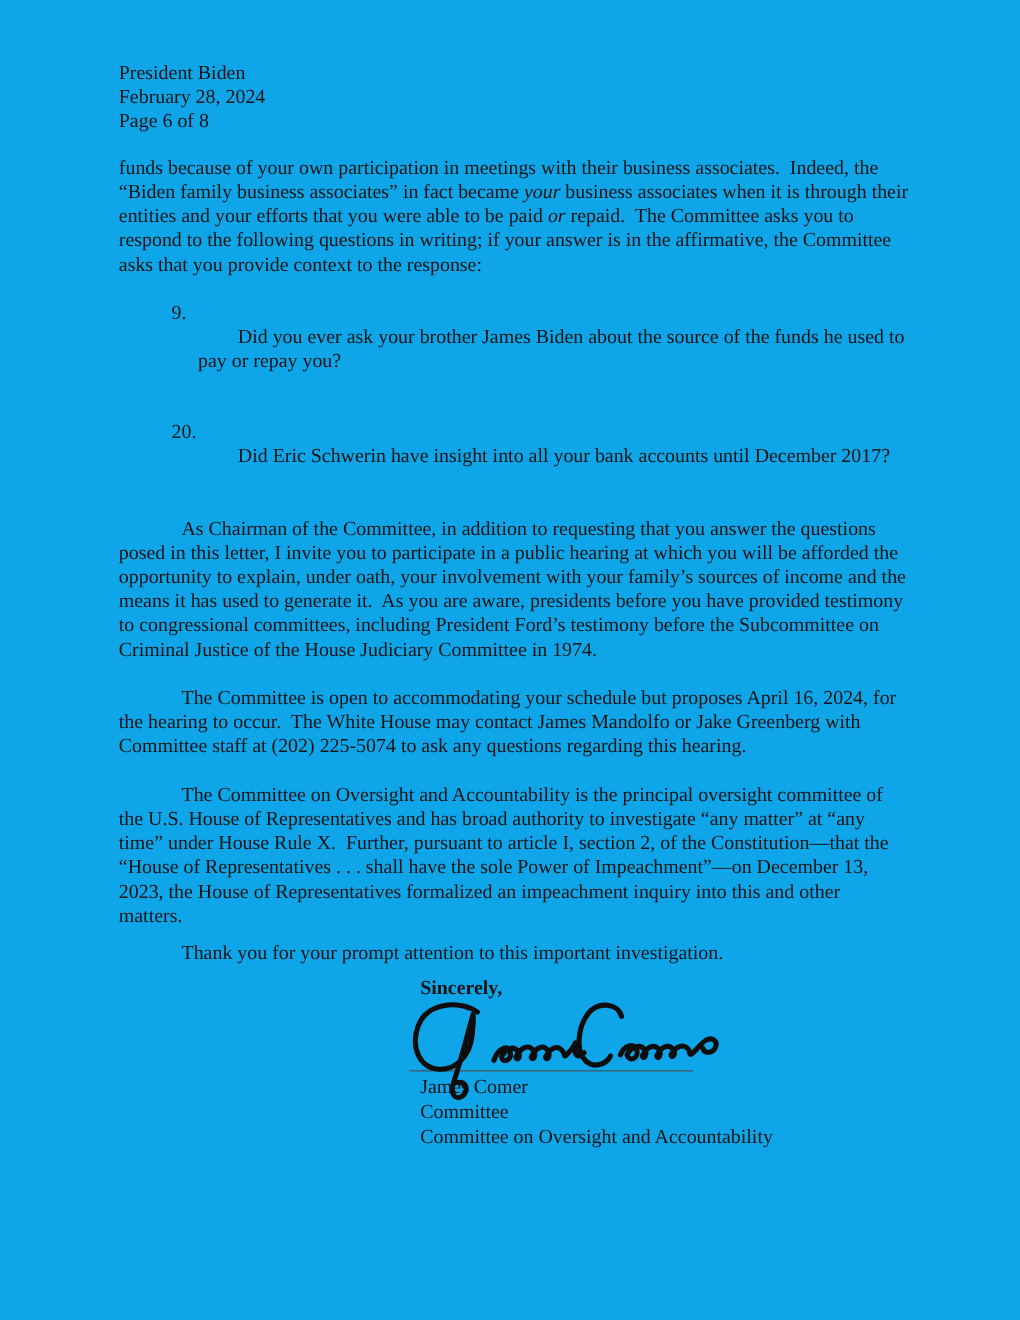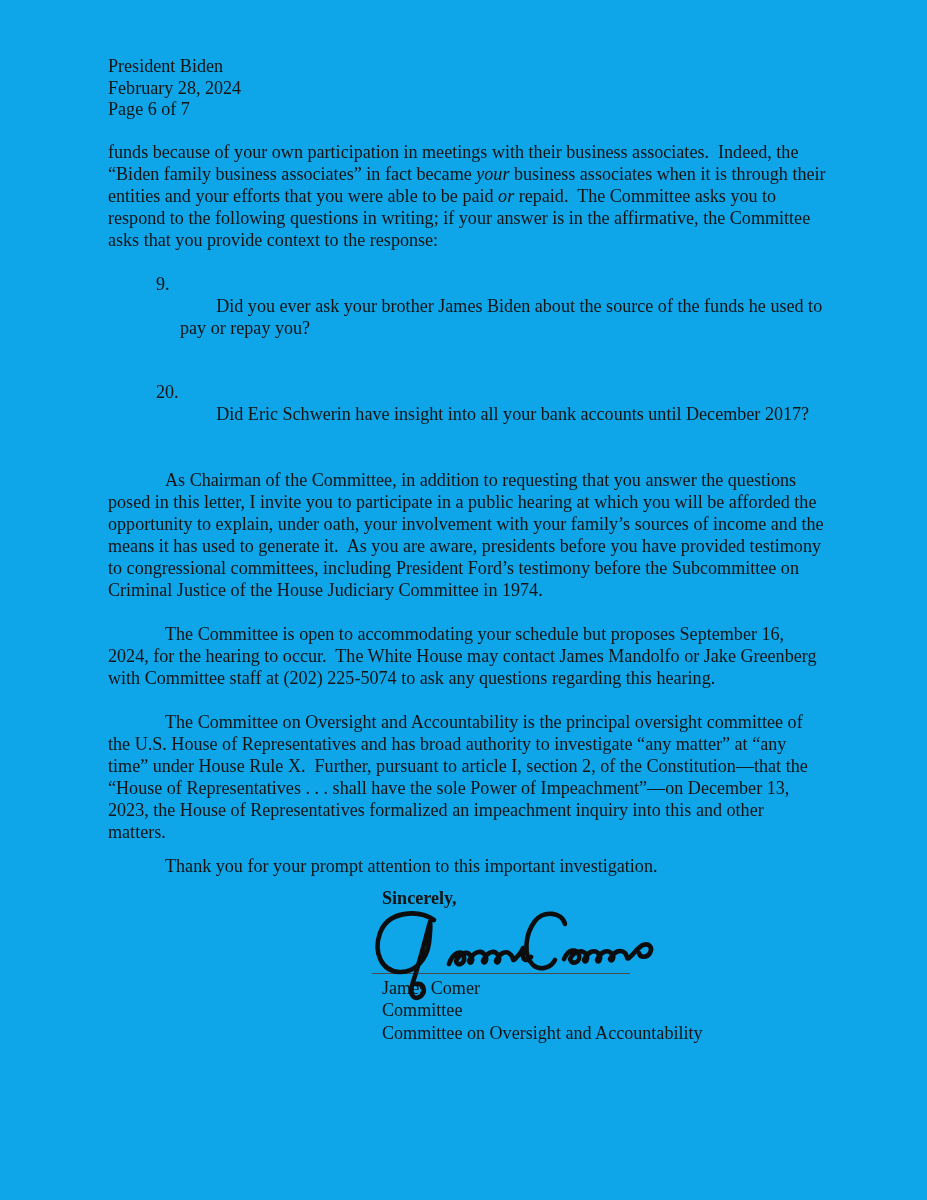--- a/index.html
+++ b/index.html
@@ -87,36 +87,36 @@
 </style>
 </head>
 <body>
 
 <div class="page">
   <div class="content">
 
     <div>
       <div class="hdr-line">President Biden</div>
       <div class="hdr-line">February 28, 2024</div>
-      <div class="hdr-line">Page 6 of 7</div>
+      <div class="hdr-line">Page 6 of 8</div>
     </div>
 
     <p class="para p1"><span>funds because of your own participation in meetings with their business associates.  Indeed, the “Biden family business associates” in fact became </span><em>your</em><span> business associates when it is through their entities and your efforts that you were able to be paid </span><em>or</em><span> repaid.  The Committee asks you to respond to the following questions in writing; if your answer is in the affirmative, the Committee asks that you provide context to the response:</span></p>
 
     <div class="q-list">
       <div class="q-item">
         <span class="q-num">9.</span><span>Did you ever ask your brother James Biden about the source of the funds he used to pay or repay you?</span>
       </div>
       <div class="q-item">
         <span class="q-num">20.</span><span>Did Eric Schwerin have insight into all your bank accounts until December 2017?</span>
       </div>
     </div>
 
     <p class="para indent mt22">As Chairman of the Committee, in addition to requesting that you answer the questions posed in this letter, I invite you to participate in a public hearing at which you will be afforded the opportunity to explain, under oath, your involvement with your family’s sources of income and the means it has used to generate it.  As you are aware, presidents before you have provided testimony to congressional committees, including President Ford’s testimony before the Subcommittee on Criminal Justice of the House Judiciary Committee in 1974.</p>
-    <p class="para indent mt22">The Committee is open to accommodating your schedule but proposes September 16, 2024, for the hearing to occur.  The White House may contact James Mandolfo or Jake Greenberg with Committee staff at (202) 225-5074 to ask any questions regarding this hearing.</p>
+    <p class="para indent mt22">The Committee is open to accommodating your schedule but proposes April 16, 2024, for the hearing to occur.  The White House may contact James Mandolfo or Jake Greenberg with Committee staff at (202) 225-5074 to ask any questions regarding this hearing.</p>
     <p class="para indent mt22">The Committee on Oversight and Accountability is the principal oversight committee of the U.S. House of Representatives and has broad authority to investigate “any matter” at “any time” under House Rule X.  Further, pursuant to article I, section 2, of the Constitution—that the “House of Representatives . . . shall have the sole Power of Impeachment”—on December 13, 2023, the House of Representatives formalized an impeachment inquiry into this and other matters.</p>
     <p class="para indent mt12">Thank you for your prompt attention to this important investigation.</p>
 
     <div class="sincerely">Sincerely,</div>
 
     <div class="sig-area">
       <svg class="sig-svg" viewBox="0 0 300 96" aria-hidden="true">
         <g fill="none" stroke="#0d0d0d" stroke-width="4.6" stroke-linecap="round" stroke-linejoin="round">
           <path d="M62 13 C46 2 16 4 8 26 C1 46 10 64 27 65 C43 66 55 52 57 36 C58 27 59 18 58 15 C53 34 47 57 41 75 C36 89 43 94 49 89 C54 84 52 76 44 77"></path>
           <path d="M77 57 C81 45 91 42 92 50 C93 57 85 60 84 54 C88 46 95 43 99 49 C102 54 98 58 97 54 C101 45 109 42 113 48 C116 53 112 58 111 54 C115 45 122 42 126 48 C129 53 125 58 124 54 C128 45 135 43 139 48 C142 51 140 55 143 52 C147 48 150 44 151 41 C151 46 150 50 152 52 C154 54 157 52 159 50"></path>

